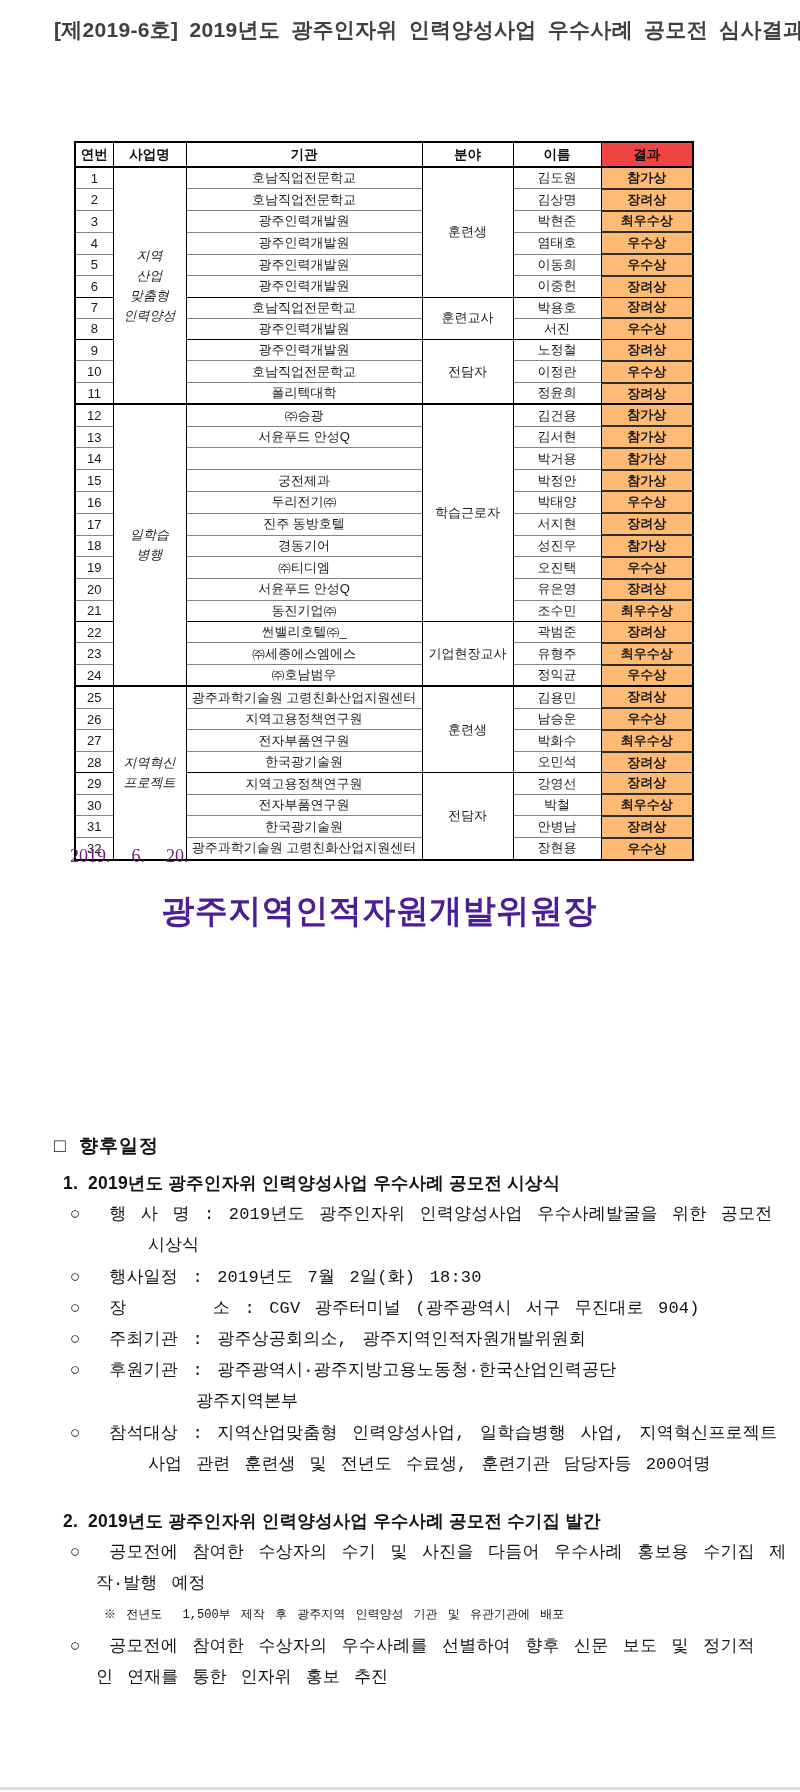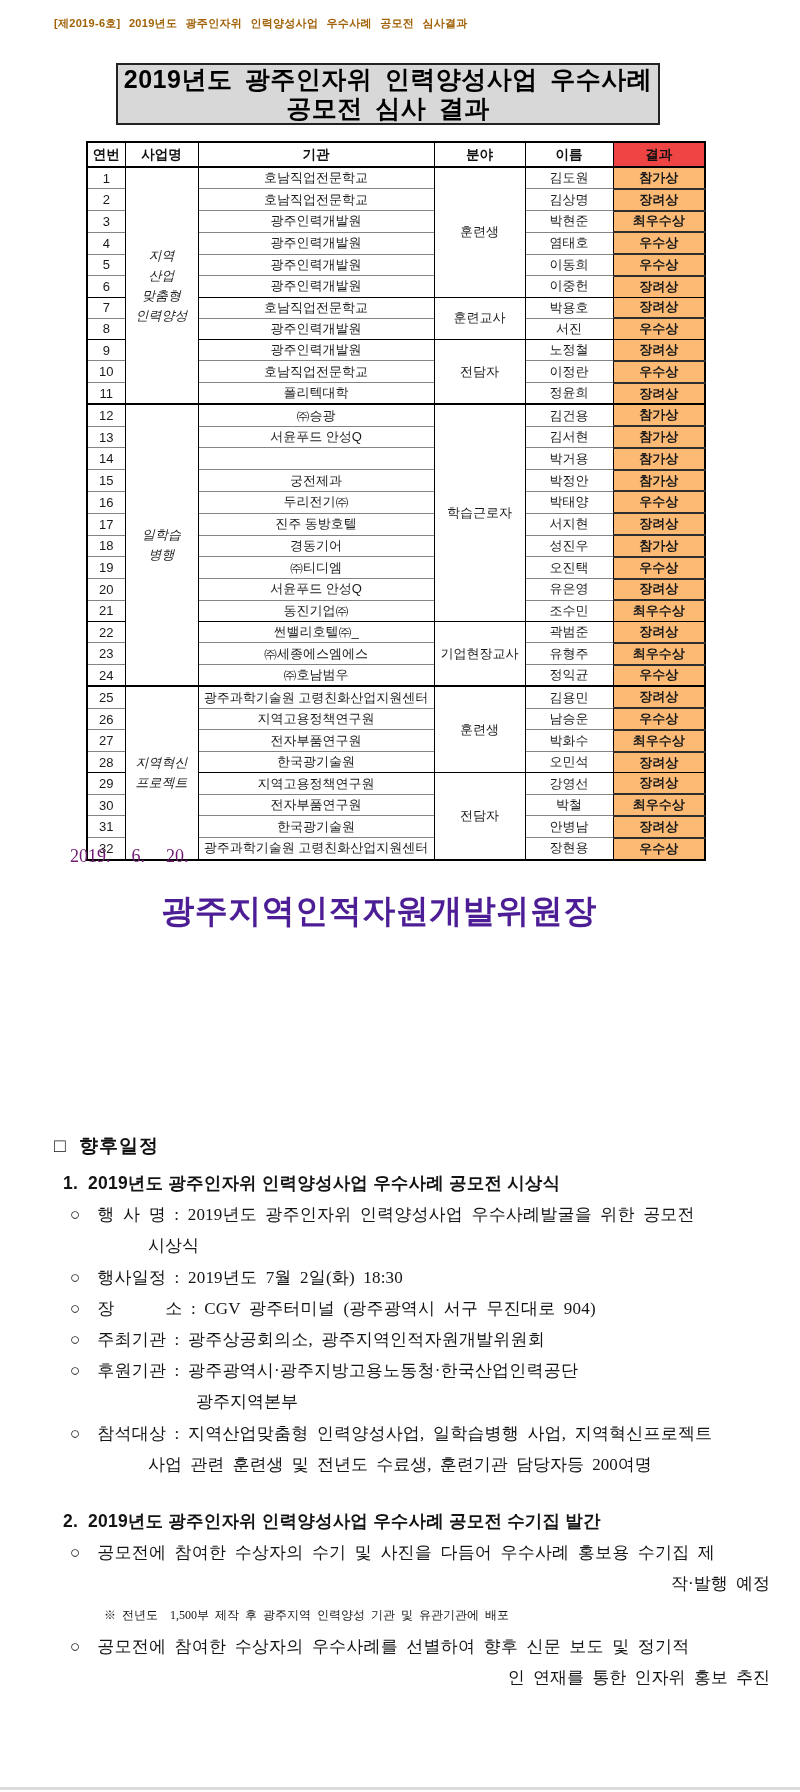--- a/index.html
+++ b/index.html
@@ -3,35 +3,35 @@
 <meta charset="utf-8">
 <style>
   html,body { margin:0; padding:0; background:#fff; }
   .page {
     position:relative; width:800px; height:1792px; background:#ffffff;
     font-family:"Liberation Sans", sans-serif; color:#111; overflow:hidden;
   }
   
   .doc-line {
     position:absolute; left:54px; top:16px; width:700px;
-    font-size:11px; font-weight:bold; letter-spacing:0.3px; word-spacing:5px;
-    white-space:pre; color:#a16207;
+    font-size:21px; font-weight:bold; letter-spacing:0.3px; word-spacing:5px;
+    white-space:pre; color:#404040;
   }
   
   .title-box {
     position:absolute; left:116px; top:63px; width:540px; height:58px;
     background:#d8d8d8; border:2px solid #222;
     display:flex; flex-direction:column; align-items:center; justify-content:center;
   }
   .title-box div {
     font-size:25px; font-weight:bold; line-height:29px; letter-spacing:0.5px;
     word-spacing:5px; white-space:pre; color:#000;
   }
   
-  .table-wrap { position:absolute; left:86px; top:141px; width:656px; }
+  .table-wrap { position:absolute; left:74px; top:141px; width:656px; }
   table.results { width:618px; border-collapse:collapse; table-layout:fixed; border:2px solid #000; }
   table.results th {
     height:23px; font-size:13.5px; font-weight:bold; text-align:center; padding:0;
     border:1px solid #000; border-bottom:2px solid #000; background:#fff;
   }
   table.results th.result-h { background:#ef4444; }
   table.results td {
     height:19.78px; font-size:13px; text-align:center; vertical-align:middle; padding:0;
     border-left:1px solid #000; border-right:1px solid #000; border-top:1px solid #848484;
     overflow:hidden; white-space:nowrap; color:#1a1a1a;
@@ -46,44 +46,40 @@
     font-family:"Liberation Serif", serif; font-size:18px; word-spacing:6px; white-space:pre; color:#701a75;
   }
   .signature {
     position:absolute; left:70px; top:889px; width:618px; text-align:center;
     font-size:33px; font-weight:bold; letter-spacing:0.5px; color:#4c1d95;
   }
   
   .schedule { position:absolute; left:54px; top:1133px; width:716px; }
   .sched-title { font-size:19px; font-weight:bold; letter-spacing:1px; margin-bottom:9px; white-space:pre; }
   .sched-line {
-    font-family:Liberation Serif, serif; font-size:17px; line-height:31.2px;
+    font-family:Liberation Mono, monospace; font-size:17px; line-height:31.2px;
     white-space:pre; color:#141414;
   }
   .sched-line.h-num { font-family:"Liberation Sans", sans-serif; font-weight:bold; font-size:17.5px; padding-left:9px; letter-spacing:0.2px; }
   .sched-line.item   { padding-left:16px;  word-spacing:4px; letter-spacing:0.2px; }
   .sched-line.cont-a { padding-left:94px;  word-spacing:4px; }
   .sched-line.cont-b { padding-left:142px; word-spacing:4px; }
-  .sched-line.cont-c { padding-left:42px;  word-spacing:4px;text-align:right; }
+  .sched-line.cont-c { padding-left:42px;  word-spacing:4px; }
   .sched-line.note   { padding-left:50px;  font-size:12px; word-spacing:3px; }
   .sched-line.gap-top { margin-top:26px; }
   
   .bottom-strip { position:absolute; left:0; top:1787px; width:800px; height:3px; background:#dcdcdc; }
 </style>
 </head>
 <body>
 
 <div class="page">
 
   <div class="doc-line">[제2019-6호] 2019년도 광주인자위 인력양성사업 우수사례 공모전 심사결과</div>
 
-  <div class="title-box">
-    <div>2019년도 광주인자위 인력양성사업 우수사례</div>
-    <div>공모전 심사 결과</div>
-  </div>
 
   <div class="table-wrap">
     <table class="results">
       <colgroup>
         <col style="width:38px">
           <col style="width:73px">
           <col style="width:236px">
         <col style="width:91px">
           <col style="width:88px">
           <col style="width:92px">

